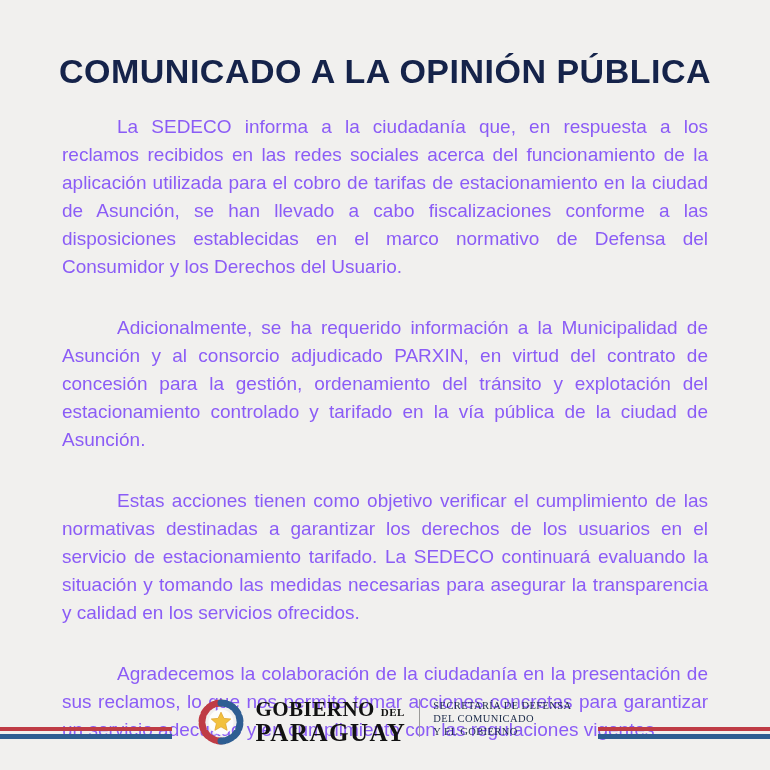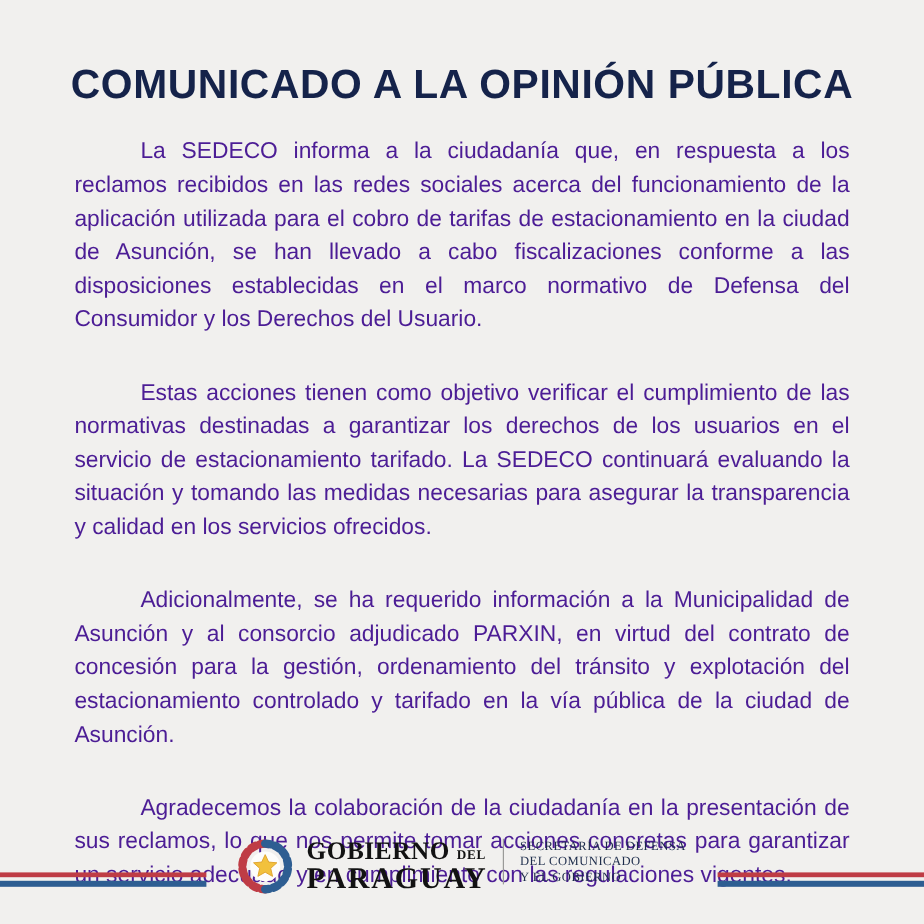--- a/index.html
+++ b/index.html
@@ -15,21 +15,21 @@
   .title {
     margin: 52px 35px 0 35px;
     text-align: center;
     font-size: 34px;
     font-weight: bold;
     letter-spacing: 0.5px;
     color: #15234a;
   }
   .body-text {
     margin: 22px 62px 0 62px;
-    color: #4c1d95;
+    color: #8b5cf6;
     font-size: 19px;
     line-height: 28px;
     text-align: justify;
   }
   .body-text p {
     margin: 0 0 33px 0;
     text-indent: 55px;
   }
   .footer {
     position: absolute;
@@ -78,22 +78,22 @@
 </style>
 </head>
 <body>
 
 <div class="page">
 
   <h1 class="title">COMUNICADO A LA OPINIÓN PÚBLICA</h1>
 
   <div class="body-text">
     <p>La SEDECO informa a la ciudadanía que, en respuesta a los reclamos recibidos en las redes sociales acerca del funcionamiento de la aplicación utilizada para el cobro de tarifas de estacionamiento en la ciudad de Asunción, se han llevado a cabo fiscalizaciones conforme a las disposiciones establecidas en el marco normativo de Defensa del Consumidor y los Derechos del Usuario.</p>
+    <p>Adicionalmente, se ha requerido información a la Municipalidad de Asunción y al consorcio adjudicado PARXIN, en virtud del contrato de concesión para la gestión, ordenamiento del tránsito y explotación del estacionamiento controlado y tarifado en la vía pública de la ciudad de Asunción.</p>
     <p>Estas acciones tienen como objetivo verificar el cumplimiento de las normativas destinadas a garantizar los derechos de los usuarios en el servicio de estacionamiento tarifado. La SEDECO continuará evaluando la situación y tomando las medidas necesarias para asegurar la transparencia y calidad en los servicios ofrecidos.</p>
-    <p>Adicionalmente, se ha requerido información a la Municipalidad de Asunción y al consorcio adjudicado PARXIN, en virtud del contrato de concesión para la gestión, ordenamiento del tránsito y explotación del estacionamiento controlado y tarifado en la vía pública de la ciudad de Asunción.</p>
     <p>Agradecemos la colaboración de la ciudadanía en la presentación de sus reclamos, lo que nos permite tomar acciones concretas para garantizar un servicio adecuado y en cumplimiento con las regulaciones vigentes.</p>
   </div>
 
   <div class="footer">
     <span>
       <svg width="46" height="46" viewBox="0 0 46 46">
         <path d="M23 4 A19 19 0 0 0 23 42" fill="none" stroke="#bf3c45" stroke-width="7" stroke-linecap="round" stroke-dasharray="4.5 3.5"></path>
         <path d="M23 4 A19 19 0 0 1 23 42" fill="none" stroke="#2e5e92" stroke-width="7" stroke-linecap="round" stroke-dasharray="4.5 3.5"></path>
         <circle cx="23" cy="23" r="12.5" fill="#fdfdfb"></circle>
         <polygon points="23,13.2 25.9,19.4 32.7,20 27.6,24.6 29.1,31.3 23,27.8 16.9,31.3 18.4,24.6 13.3,20 20.1,19.4" fill="#f2c13d" stroke="#e0a42e" stroke-width="0.8"></polygon>

